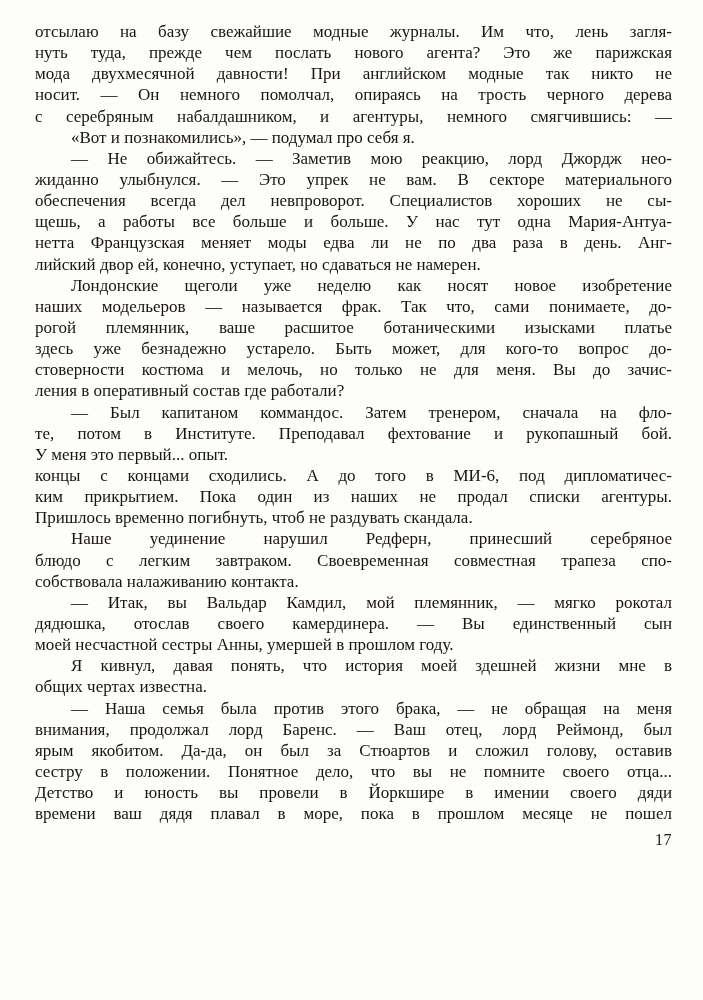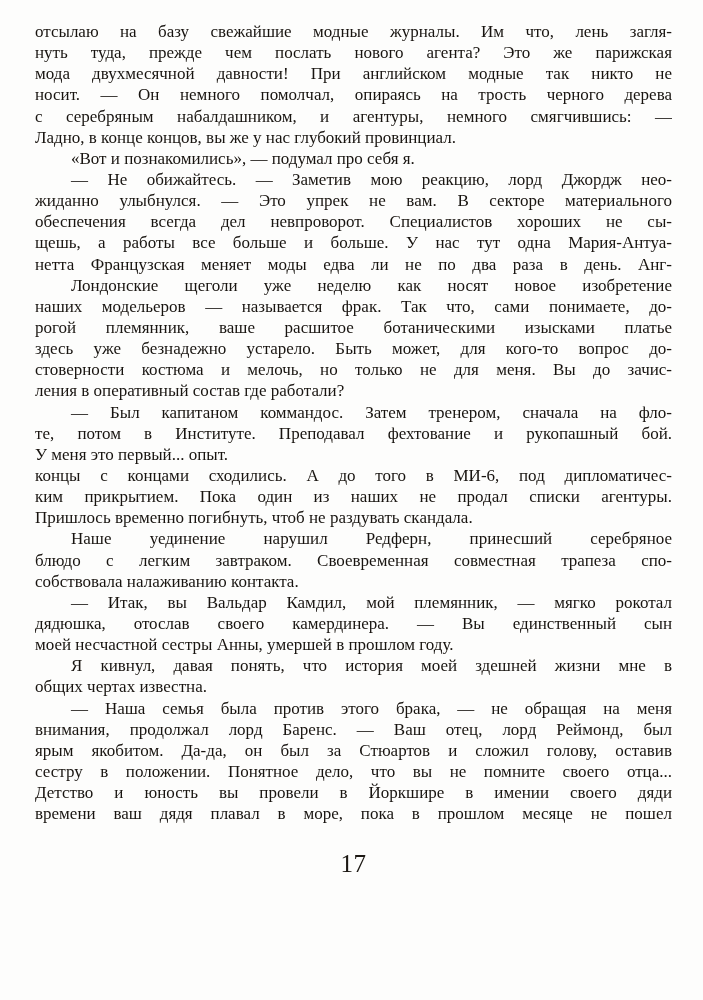--- a/index.html
+++ b/index.html
@@ -30,44 +30,44 @@
     overflow: hidden;
     -webkit-font-smoothing: antialiased;
   }
   .line.indent {
     text-indent: 36px;
   }
   .line.last {
     text-align-last: left;
   }
   .page-number {
-    margin-top: 26px;
-    text-align: center;
-    font-size: 25px;
+    margin-top: 7px;
+    text-align: right;
+    font-size: 16px;
     letter-spacing: 0.5px;
     color: #1c1813;
   }
 </style>
 </head>
 <body>
 
 <div class="page">
   <div class="text-block">
       <div class="line">отсылаю на базу свежайшие модные журналы. Им что, лень загля-</div>
       <div class="line">нуть туда, прежде чем послать нового агента? Это же парижская</div>
       <div class="line">мода двухмесячной давности! При английском модные так никто не</div>
       <div class="line">носит. — Он немного помолчал, опираясь на трость черного дерева</div>
       <div class="line">с серебряным набалдашником, и агентуры, немного смягчившись: —</div>
-      <div class="line last">Ладно, в конце концов, вы же у нас глубокий провинциал.</div>
       <div class="line indent last">«Вот и познакомились», — подумал про себя я.</div>
       <div class="line indent">— Не обижайтесь. — Заметив мою реакцию, лорд Джордж нео-</div>
       <div class="line">жиданно улыбнулся. — Это упрек не вам. В секторе материального</div>
       <div class="line">обеспечения всегда дел невпроворот. Специалистов хороших не сы-</div>
       <div class="line">щешь, а работы все больше и больше. У нас тут одна Мария-Антуа-</div>
       <div class="line">нетта Французская меняет моды едва ли не по два раза в день. Анг-</div>
+      <div class="line last">лийский двор ей, конечно, уступает, но сдаваться не намерен.</div>
       <div class="line indent">Лондонские щеголи уже неделю как носят новое изобретение</div>
       <div class="line">наших модельеров — называется фрак. Так что, сами понимаете, до-</div>
       <div class="line">рогой племянник, ваше расшитое ботаническими изысками платье</div>
       <div class="line">здесь уже безнадежно устарело. Быть может, для кого-то вопрос до-</div>
       <div class="line">стоверности костюма и мелочь, но только не для меня. Вы до зачис-</div>
       <div class="line last">ления в оперативный состав где работали?</div>
       <div class="line indent">— Был капитаном коммандос. Затем тренером, сначала на фло-</div>
       <div class="line">те, потом в Институте. Преподавал фехтование и рукопашный бой.</div>
       <div class="line last">У меня это первый... опыт.</div>
       <div class="line">концы с концами сходились. А до того в МИ-6, под дипломатичес-</div>

